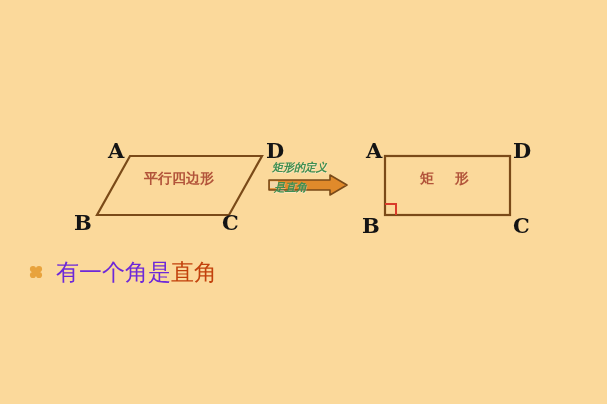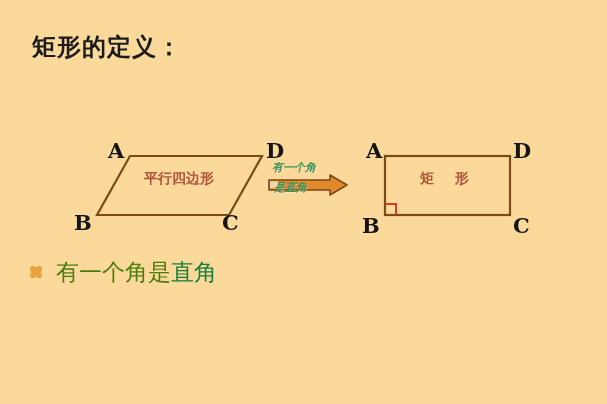--- a/index.html
+++ b/index.html
@@ -99,31 +99,30 @@
   #bullet-icon {
     width: 16px;
     height: 16px;
     margin-right: 12px;
     flex: 0 0 auto;
     display: block;
   }
   .stext {
     font-family: "DejaVu Sans", "Liberation Sans", sans-serif;
     font-size: 23px;
-    color: #4d7c0f;
+    color: #6d28d9;
     line-height: 1.15;
   }
-  .stext.accent { color: #15803d; }
+  .stext.accent { color: #c2410c; }
 </style>
 </head>
 <body>
 
 <div id="slide">
 
-  <div id="title">矩形的定义：</div>
 
   <svg id="diagram" viewBox="0 0 607 404" width="607" height="404" xmlns="http://www.w3.org/2000/svg">
 
     <g>
       <polygon points="130,156 262,156 229,215 97,215" fill="none" stroke="#7a4a18" stroke-width="2.2"></polygon>
     </g>
 
     <g>
       <polygon points="269,180 330,180 330,175 347,185 330,195 330,190 269,190" fill="#e08a2b" stroke="#7a4a18" stroke-width="1.6" stroke-linejoin="round"></polygon>
       <rect x="270" y="181.2" width="8" height="7" fill="#f3d6a8"></rect>
@@ -142,21 +141,21 @@
   <div class="vlabel" id="lab-d">D</div>
 
   <div class="vlabel" id="lab-a2">A</div>
   <div class="vlabel" id="lab-b2">B</div>
   <div class="vlabel" id="lab-c2">C</div>
   <div class="vlabel" id="lab-d2">D</div>
 
   <div class="shape-caption" id="cap-parallelogram">平行四边形</div>
   <div class="shape-caption" id="cap-rectangle">矩 形</div>
 
-  <div class="arrow-text" id="arrow-top">有一个角</div>
+  <div class="arrow-text" id="arrow-top">矩形的定义</div>
   <div class="arrow-text" id="arrow-bottom">是直角</div>
 
   <div id="statement">
     <svg id="bullet-icon" viewBox="0 0 16 16" xmlns="http://www.w3.org/2000/svg">
       <circle cx="5" cy="5" r="3.1" fill="#e8a33d"></circle>
       <circle cx="11" cy="5" r="3.1" fill="#e8a33d"></circle>
       <circle cx="5" cy="11" r="3.1" fill="#e8a33d"></circle>
       <circle cx="11" cy="11" r="3.1" fill="#e8a33d"></circle>
       <rect x="4.4" y="4.4" width="7.2" height="7.2" fill="#e8a33d"></rect>
     </svg>

